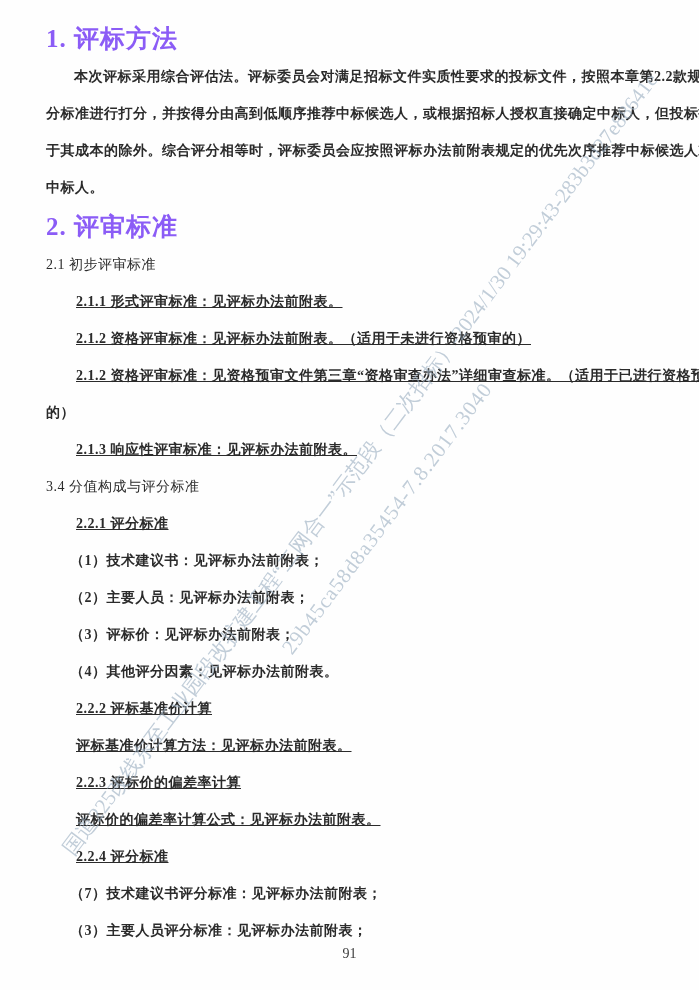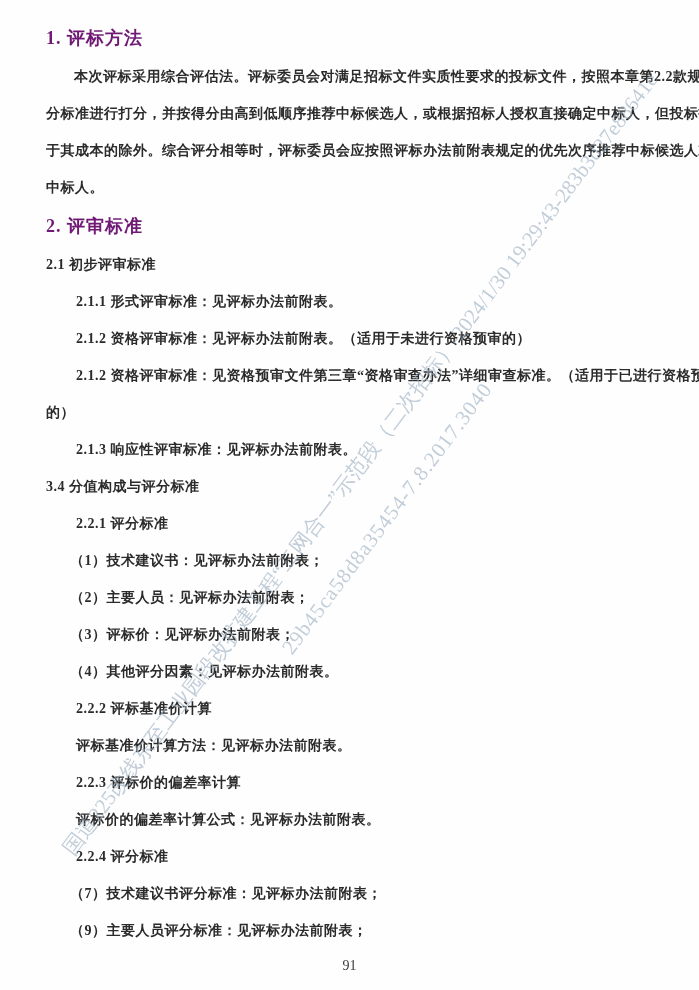--- a/index.html
+++ b/index.html
@@ -19,29 +19,29 @@
   .line{
     height:37px;
     display:flex;
     align-items:center;
     font-size:14px;
     letter-spacing:0.5px;
     white-space:nowrap;
   }
   .h1{
     height:40px;
-    font-size:18px;
+    font-size:25px;
     font-weight:bold;
     letter-spacing:1px;
-    color:#701a75;
+    color:#8b5cf6;
   }
   .para-first{padding-left:28px;font-weight:600;}
   .para{padding-left:0;font-weight:600;}
-  .lvl1{padding-left:0;font-weight:700;}
-  .lvl2{padding-left:30px;font-weight:600;}
+  .lvl1{padding-left:0;font-weight:400;}
+  .lvl2{padding-left:30px;font-weight:600;text-decoration:underline;}
   .lvl3{padding-left:24px;font-weight:600;}
   .watermark{
     position:absolute;
     left:58px;top:845px;
     width:1040px;
     transform:rotate(-53deg);
     transform-origin:0 0;
     pointer-events:none;
     color:#9db0c2;
     opacity:0.62;
@@ -51,21 +51,21 @@
     z-index:5;
   }
   .watermark .wm-line2{
     margin-left:292px;
     margin-top:30px;
     letter-spacing:1px;
   }
   .page-number{
     position:absolute;
     left:0;right:0;
-    bottom:16px;
+    bottom:28px;
     text-align:center;
     font-size:14px;
     color:#3a3a3a;
   }
 </style>
 </head>
 <body>
 
 <div class="page">
 
@@ -92,18 +92,18 @@
       <div class="line lvl3">（1）技术建议书：见评标办法前附表；</div>
       <div class="line lvl3">（2）主要人员：见评标办法前附表；</div>
       <div class="line lvl3">（3）评标价：见评标办法前附表；</div>
       <div class="line lvl3">（4）其他评分因素：见评标办法前附表。</div>
       <div class="line lvl2">2.2.2 评标基准价计算</div>
       <div class="line lvl2">评标基准价计算方法：见评标办法前附表。</div>
       <div class="line lvl2">2.2.3 评标价的偏差率计算</div>
       <div class="line lvl2">评标价的偏差率计算公式：见评标办法前附表。</div>
       <div class="line lvl2">2.2.4 评分标准</div>
       <div class="line lvl3">（7）技术建议书评分标准：见评标办法前附表；</div>
-      <div class="line lvl3">（9）主要人员评分标准：见评标办法前附表；</div>
+      <div class="line lvl3">（3）主要人员评分标准：见评标办法前附表；</div>
     </div>
 
   <div class="page-number">91</div>
 
 </div>
 
 </body></html>

